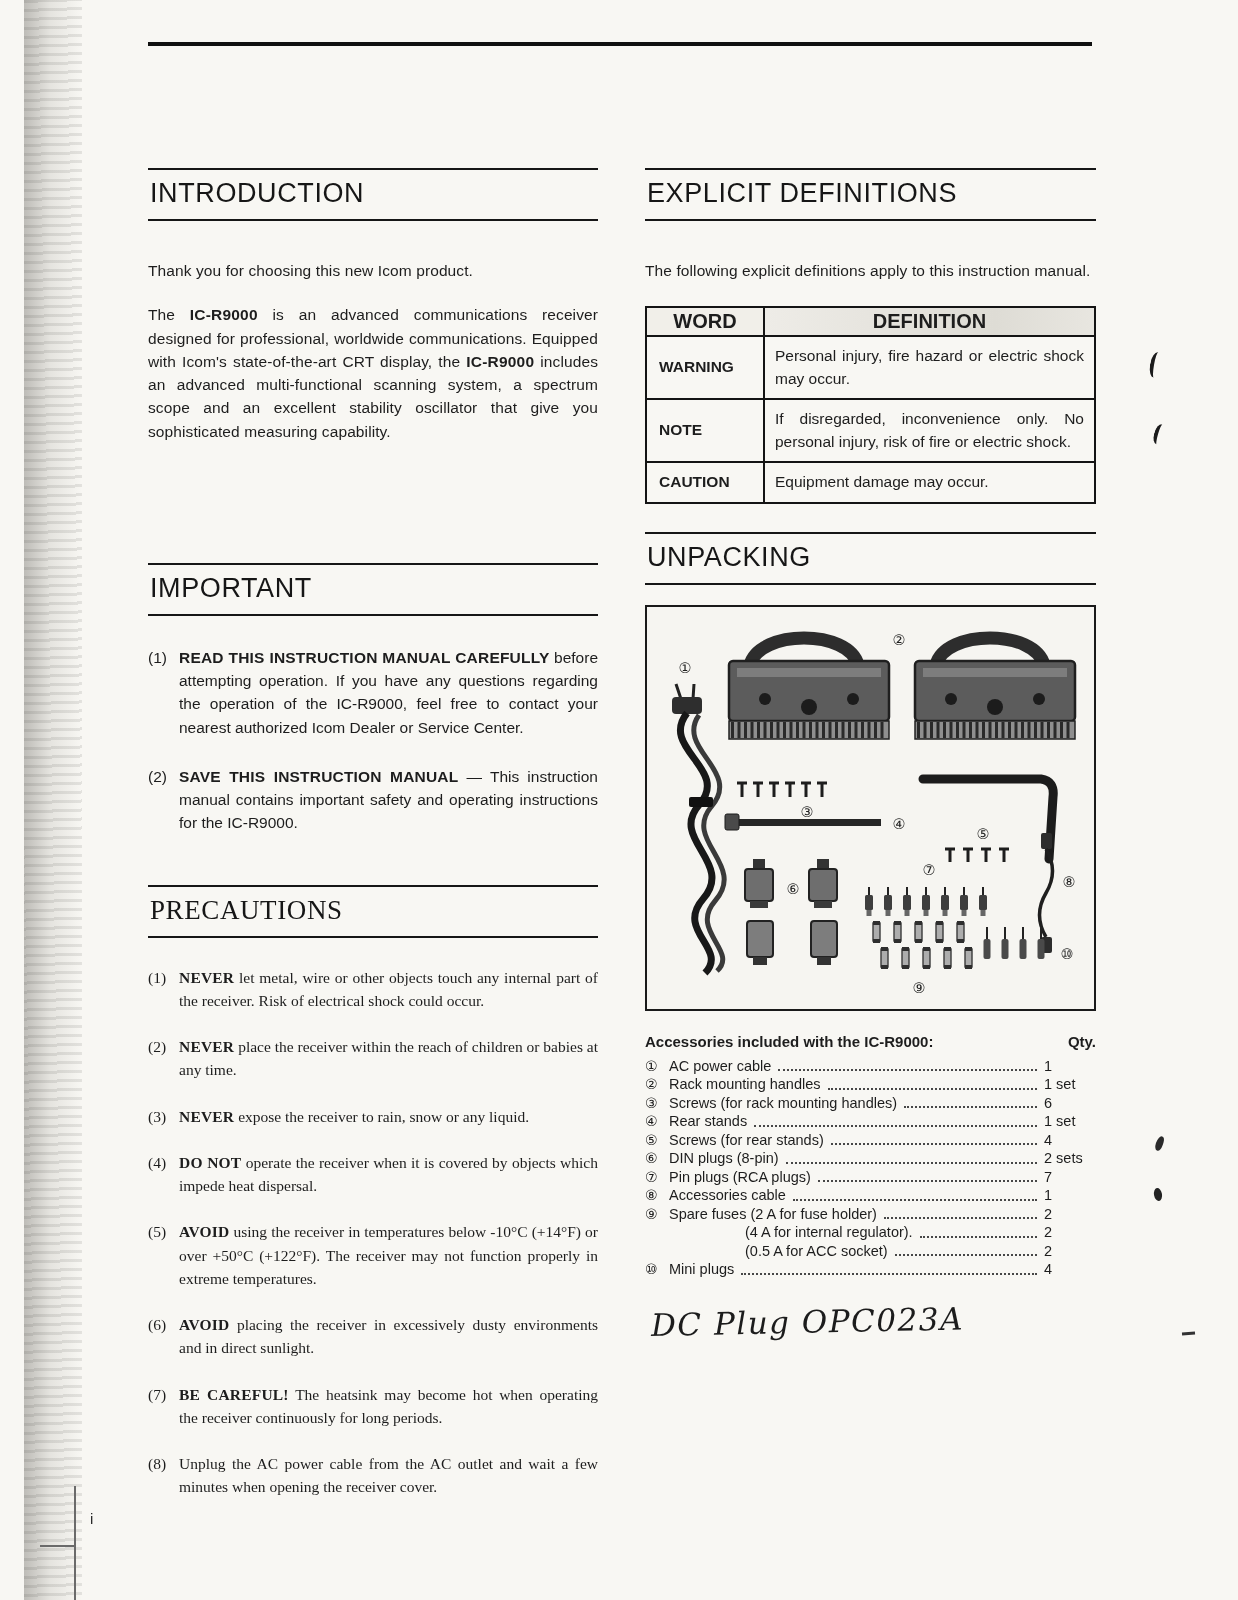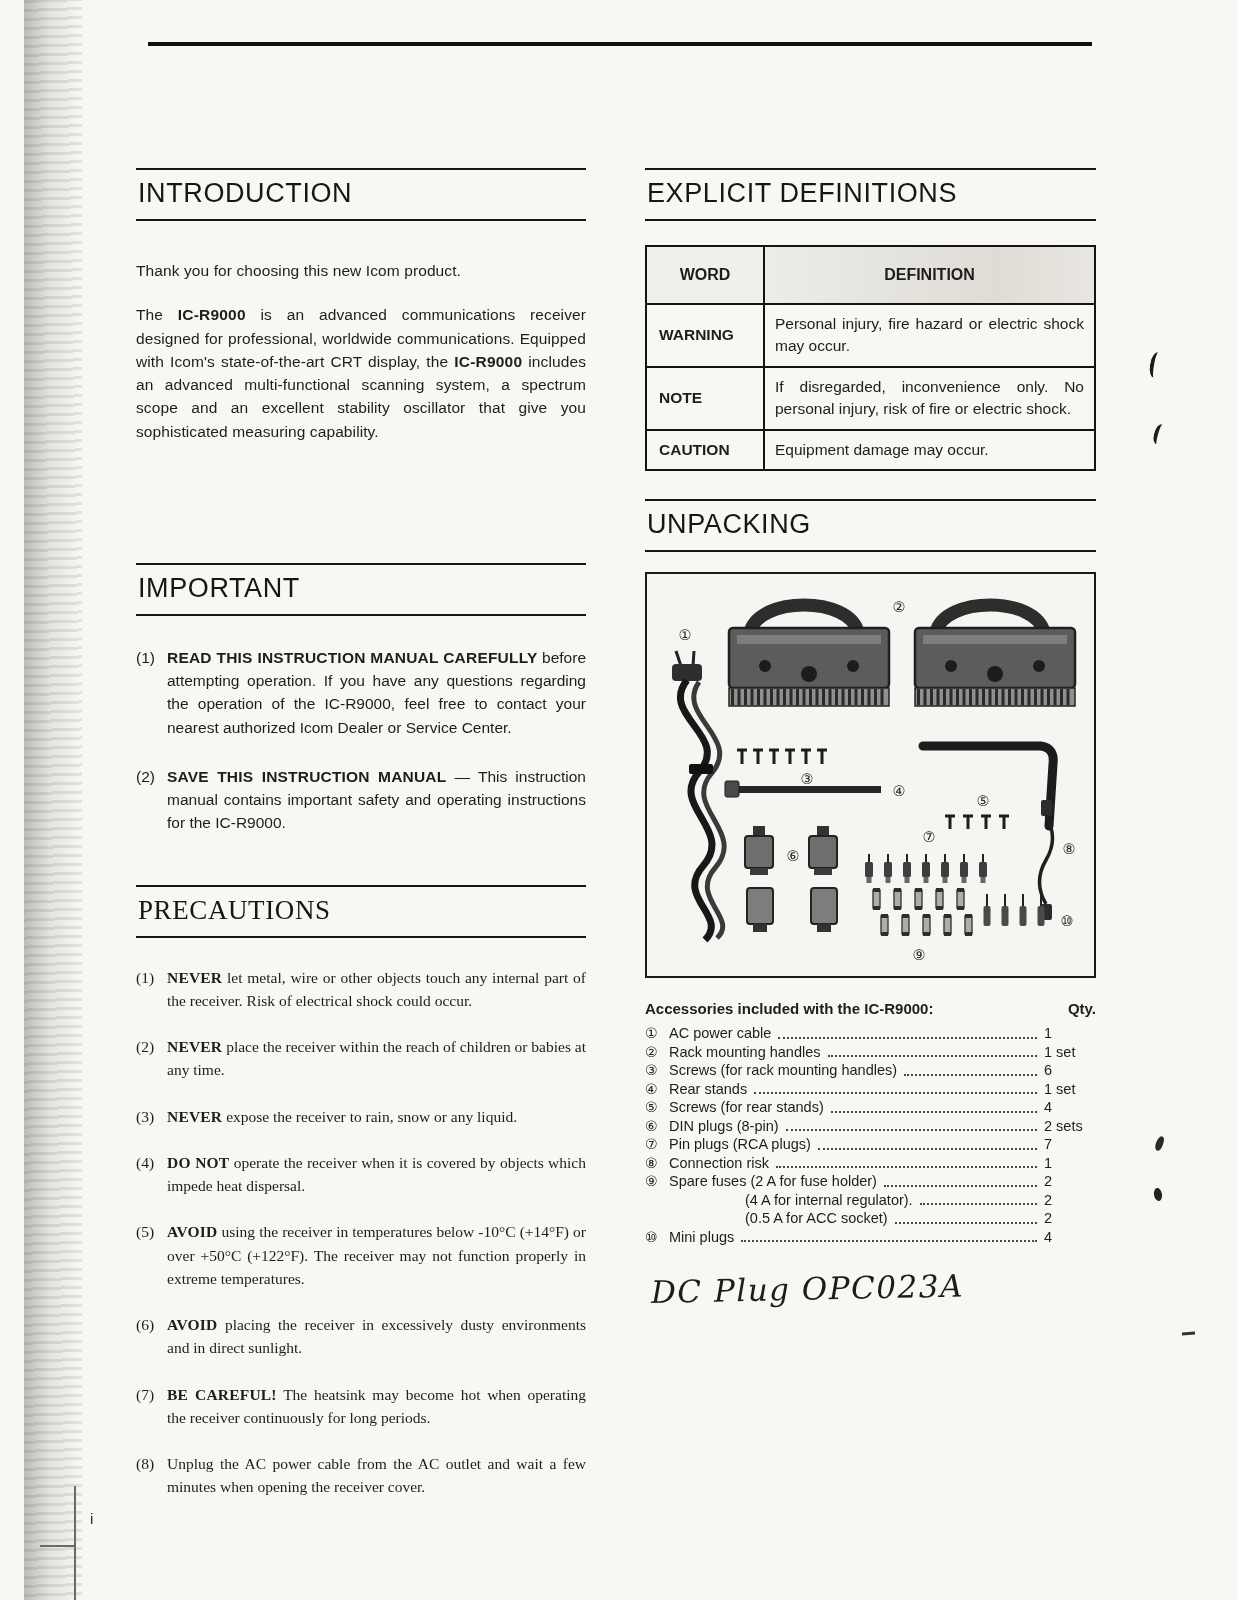--- a/index.html
+++ b/index.html
@@ -30,21 +30,21 @@
     border-radius:50%; transform:rotate(-10deg); }
   .dash1 { position:absolute; left:1182px; top:1332px; width:13px; height:3px; background:#333;
     transform:rotate(-4deg); }
   .corner-v { position:absolute; left:74px; top:1486px; width:2px; height:114px; background:#6a6a6a; }
   .corner-h { position:absolute; left:40px; top:1545px; width:34px; height:2px; background:#6a6a6a; }
   .page-num { position:absolute; left:90px; top:1510px; font-size:15px; color:#2a2a2a; }
 
   .top-rule { position: absolute; left: 148px; top: 42px; width: 944px; height: 4px; background: #101010; }
 
   .col { position: absolute; top: 168px; }
-  .col-left  { left: 136px; width: 450px; }
+  .col-left  { left: 148px; width: 450px; }
   .col-right { left: 645px; width: 451px; }
 
   .sec-head .hr { height: 2px; background: #161616; }
   .sec-head h1 {
     margin: 0; padding: 8px 0 10px 2px;
     font-size: 27px; font-weight: 400; letter-spacing: 0.6px; color: #161616;
   }
 
   .para { margin: 0; font-size: 15.5px; line-height: 1.5; text-align: justify; letter-spacing: 0.1px; }
   .p-first { margin-top: 38px; }
@@ -57,21 +57,21 @@
   .item { display: flex; margin-top: 26px; font-size: 15.5px; line-height: 1.5; }
   .item.tight { margin-top: 23px; }
   .item-num { width: 31px; flex-shrink: 0; }
   .item-body { flex: 1; text-align: justify; }
   .item-body b { letter-spacing: 0.2px; }
 
   
   .def-table { border-collapse: collapse; width: 100%; margin-top: 24px; }
   .def-table th, .def-table td { border: 2px solid #141414; }
   .def-table th {
-    font-size: 16px; padding: 19px 8px;
+    font-size: 20px; padding: 2px 8px;
     background: linear-gradient(90deg, #eeece7, #dedcd5 70%, #e8e6e0);
   }
   .def-table th.word-h { width: 118px; background: #f1efe9; }
   .def-table td { font-size: 15.5px; line-height: 1.45; padding: 8px 10px; vertical-align: middle; }
   .def-table td.word { font-weight: bold; width: 118px; padding-left: 12px; }
   .def-table td.def { text-align: justify; margin-left: 28px; }
 
   .sec-unpacking { margin-top: 28px; }
   .illus-box {
     margin-top: 20px; width: 451px; height: 406px;
@@ -177,20 +177,21 @@
   </div>
 
   <div class="col col-right">
 
     <section>
       <div class="sec-head">
         <div class="hr"></div>
         <h1>EXPLICIT DEFINITIONS</h1>
         <div class="hr"></div>
       </div>
+      <p class="para p-first">The following explicit definitions apply to this instruction manual.</p>
 
       <table class="def-table">
         <thead>
           <tr>
             <th class="word-h">WORD</th>
             <th>DEFINITION</th>
           </tr>
         </thead>
         <tbody>
           <tr>
@@ -391,21 +392,21 @@
               <span class="acc-qty">2 sets</span>
             </div>
           <div class="acc-row">
               <span class="acc-num">⑦</span>
               <span class="acc-label">Pin plugs (RCA plugs)</span>
               <span class="acc-leader"></span>
               <span class="acc-qty">7</span>
             </div>
           <div class="acc-row">
               <span class="acc-num">⑧</span>
-              <span class="acc-label">Connection risk</span>
+              <span class="acc-label">Accessories cable</span>
               <span class="acc-leader"></span>
               <span class="acc-qty">1</span>
             </div>
           <div class="acc-row">
               <span class="acc-num">⑨</span>
               <span class="acc-label">Spare fuses (2 A for fuse holder)</span>
               <span class="acc-leader"></span>
               <span class="acc-qty">2</span>
             </div>
           <div class="acc-row cont">

